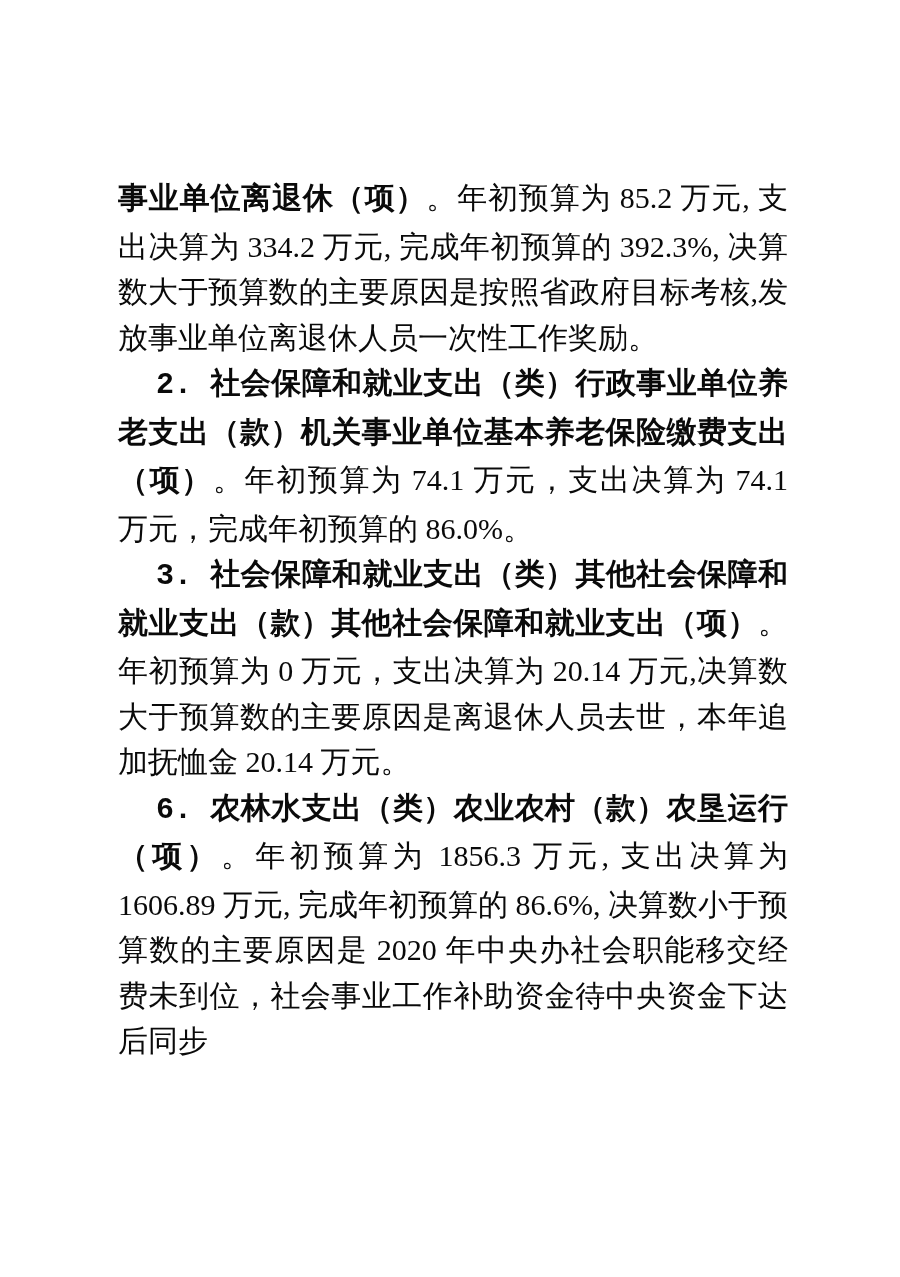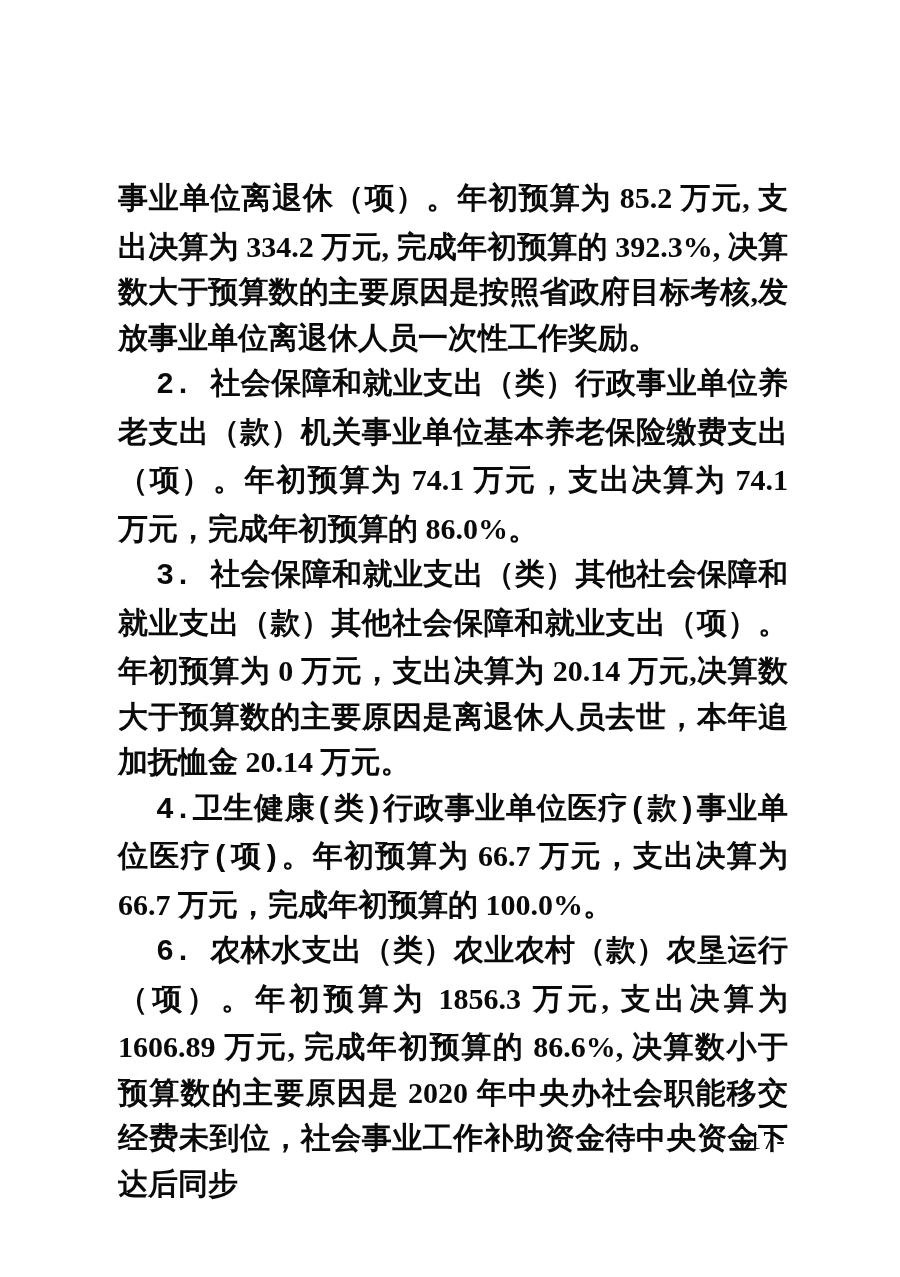--- a/index.html
+++ b/index.html
@@ -31,21 +31,21 @@
     padding: 0;
   }
   .para.indent {
     text-indent: 38px;
   }
   .lead {
     font-weight: 700;
     font-family: Liberation Mono, monospace;
   }
   .body-text {
-    font-weight: 700;
+    font-weight: 400;
   }
   .page-number {
     position: absolute;
     left: 118px;
     top: 1126px;
     width: 668px;
     text-align: right;
     font-size: 26px;
     line-height: 30px;
     letter-spacing: 1px;
@@ -57,21 +57,19 @@
 
 <div class="page">
   <div class="text-block">
 
     <p class="para"><span class="lead">事业单位离退休（项）</span><span class="body-text">。年初预算为 85.2 万元, 支出决算为 334.2 万元, 完成年初预算的 392.3%, 决算数大于预算数的主要原因是按照省政府目标考核,发放事业单位离退休人员一次性工作奖励。</span></p>
 
     <p class="para indent"><span class="lead">2. 社会保障和就业支出（类）行政事业单位养老支出（款）机关事业单位基本养老保险缴费支出（项）</span><span class="body-text">。年初预算为 74.1 万元，支出决算为 74.1 万元，完成年初预算的 86.0%。</span></p>
 
     <p class="para indent"><span class="lead">3. 社会保障和就业支出（类）其他社会保障和就业支出（款）其他社会保障和就业支出（项）</span><span class="body-text">。年初预算为 0 万元，支出决算为 20.14 万元,决算数大于预算数的主要原因是离退休人员去世，本年追加抚恤金 20.14 万元。</span></p>
 
-    <p class="para indent"><span class="lead">4.卫生健康(类)行政事业单位医疗(款)事业单位医疗(项)。</span><span class="body-text">年初预算为 66.7 万元，支出决算为 66.7 万元，完成年初预算的 100.0%。</span></p>
 
 
     <p class="para indent"><span class="lead">6. 农林水支出（类）农业农村（款）农垦运行（项）</span><span class="body-text">。年初预算为 1856.3 万元, 支出决算为 1606.89 万元, 完成年初预算的 86.6%, 决算数小于预算数的主要原因是 2020 年中央办社会职能移交经费未到位，社会事业工作补助资金待中央资金下达后同步</span></p>
 
   </div>
 
-  <div class="page-number">-17-</div>
 </div>
 
 </body></html>

